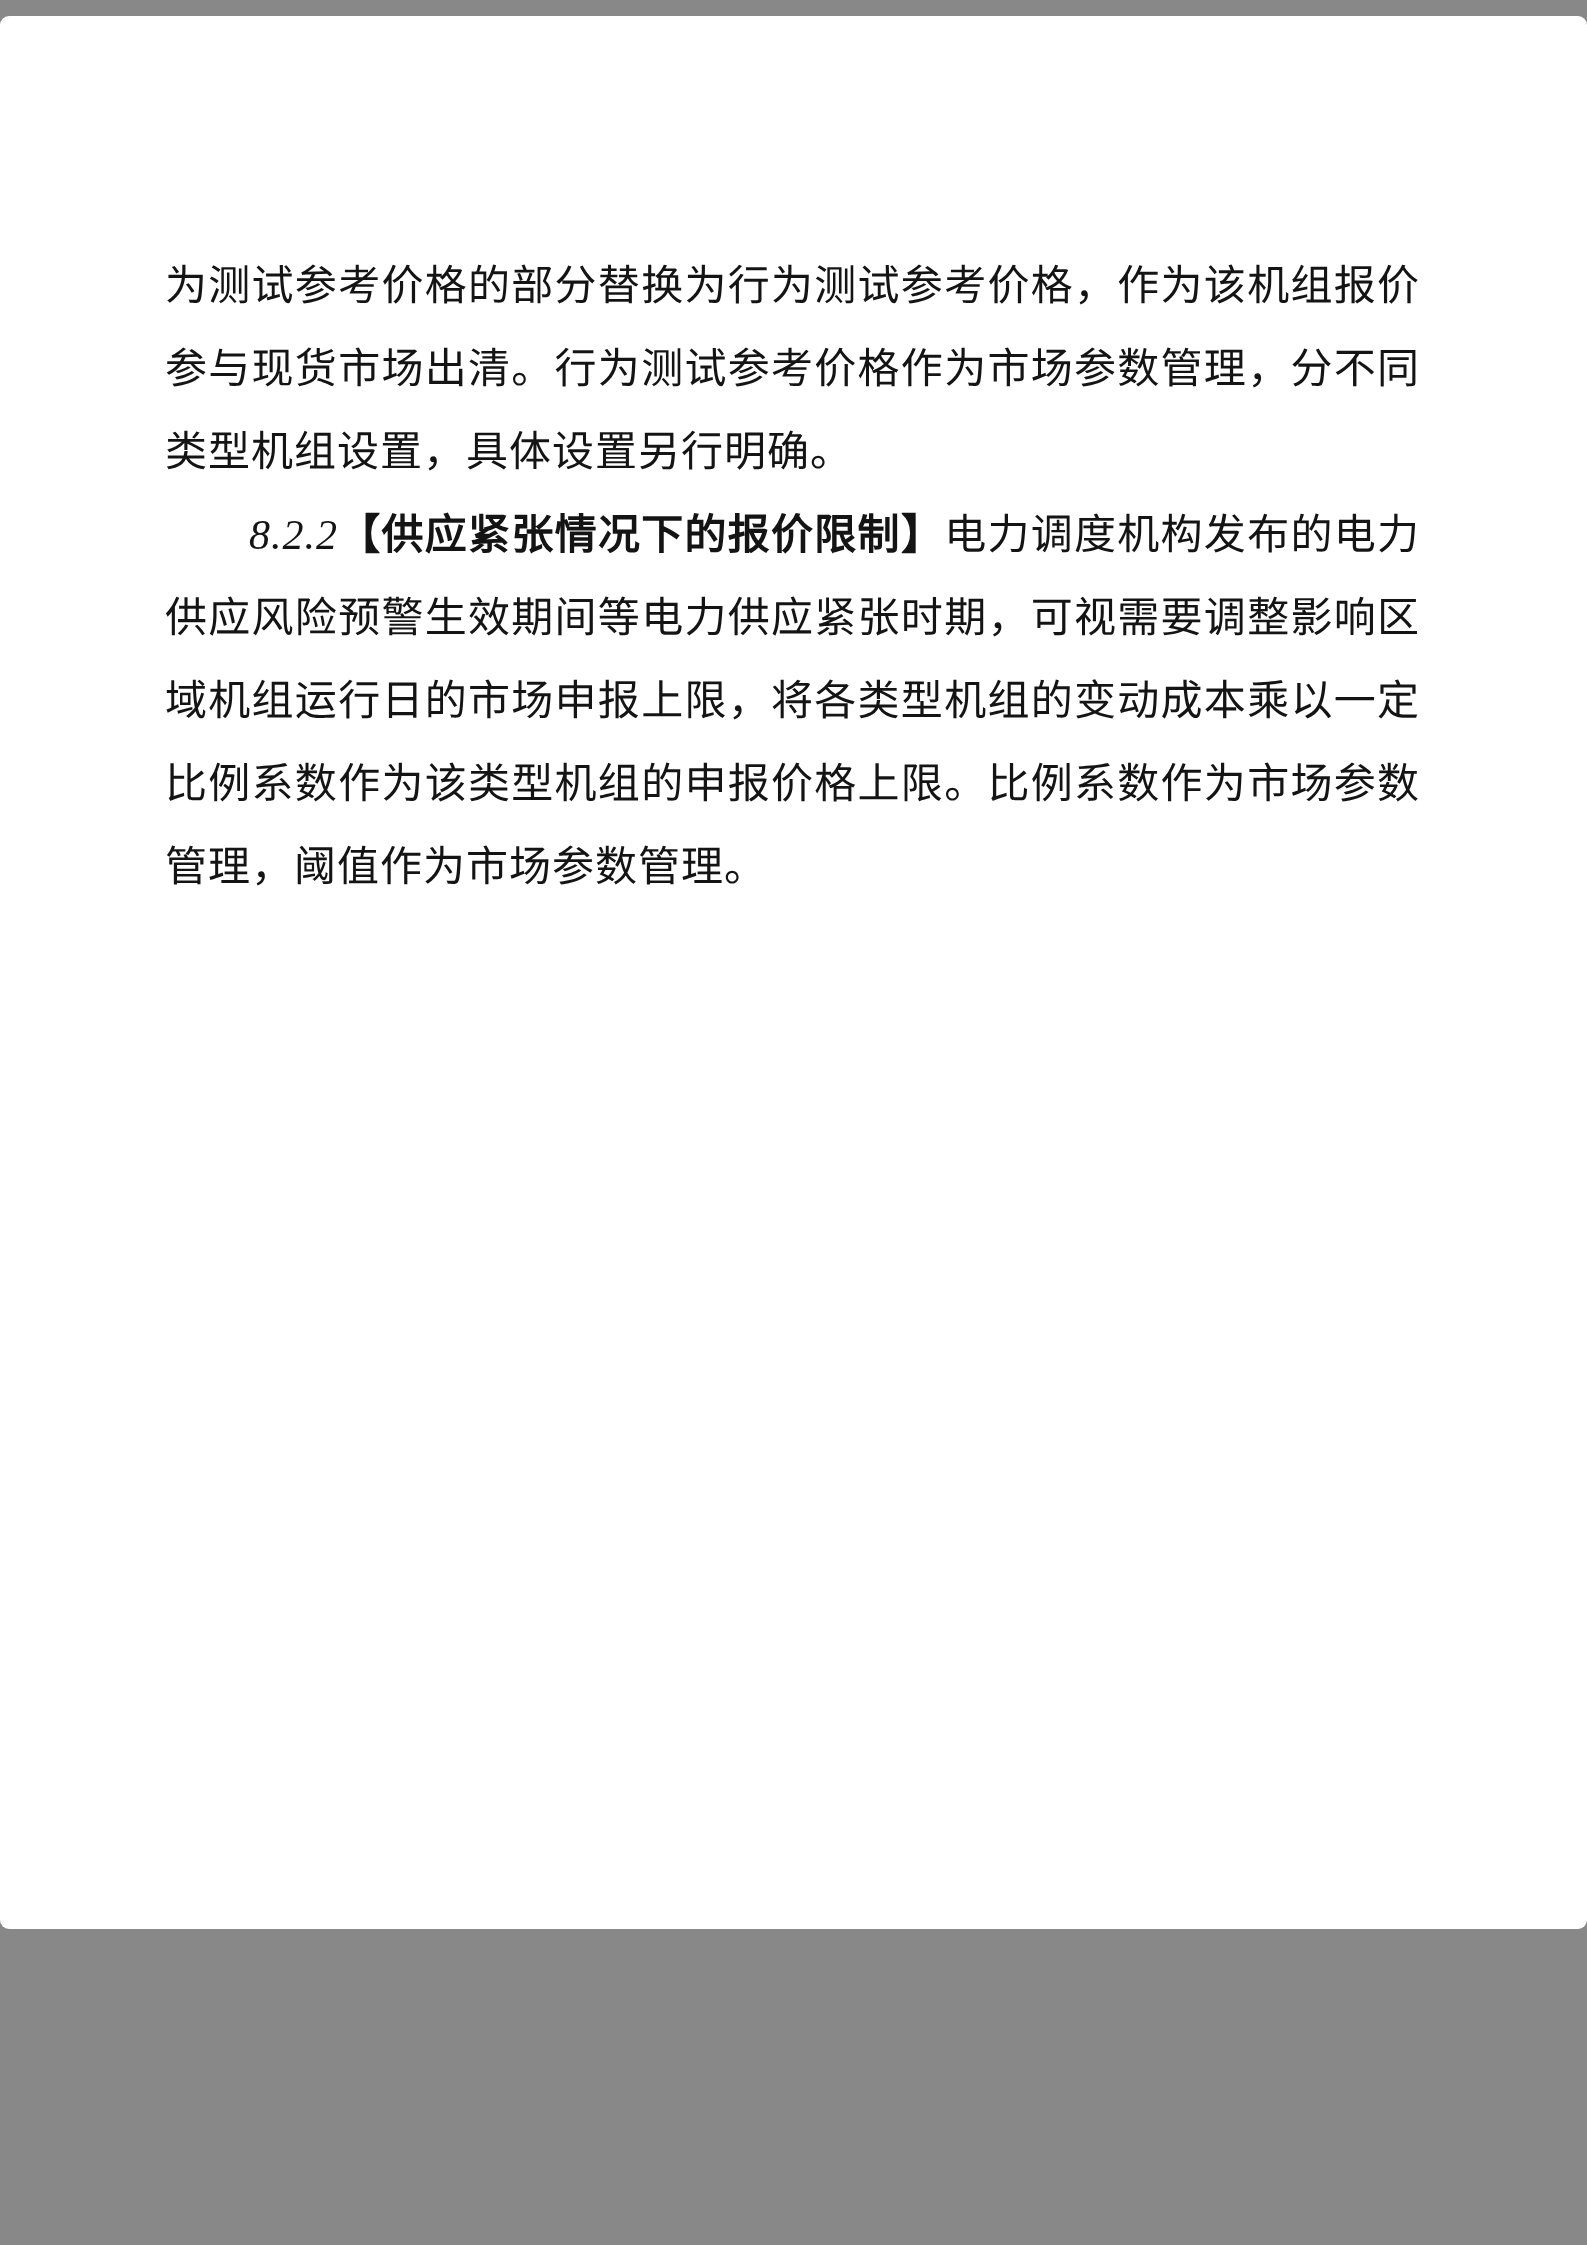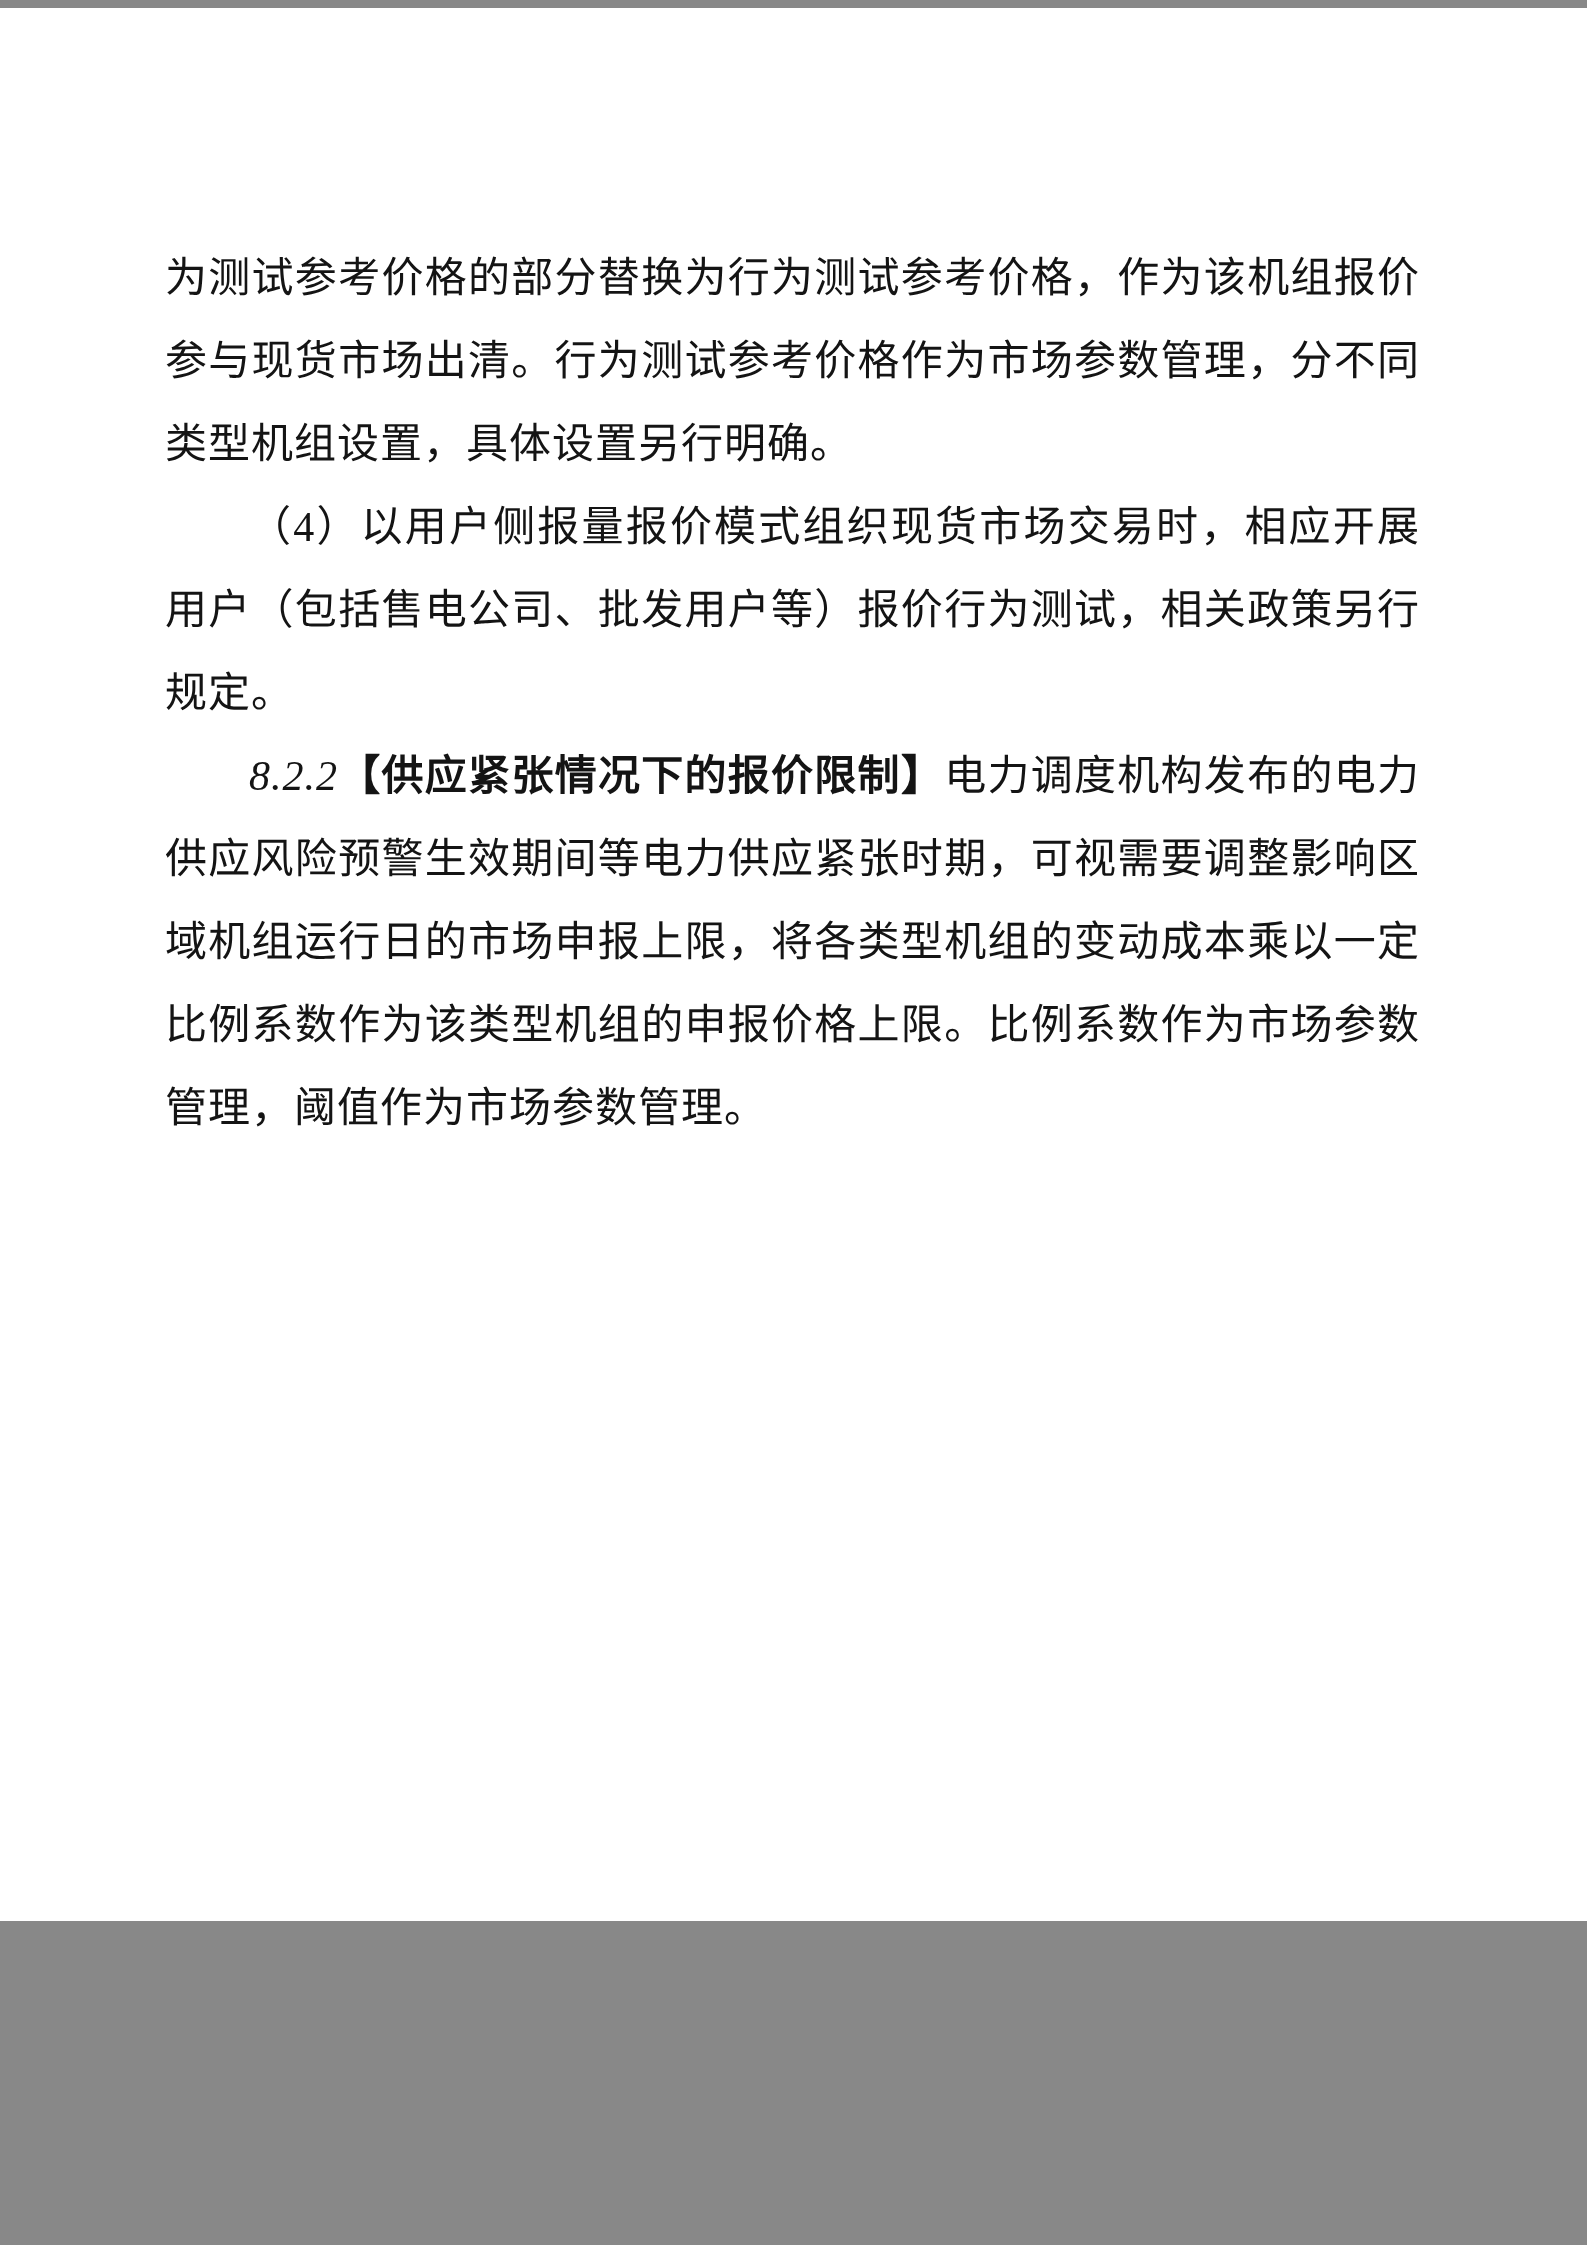--- a/index.html
+++ b/index.html
@@ -4,25 +4,26 @@
 <style>
   html, body {
     margin: 0;
     padding: 0;
     background: #888;
   }
   .page {
     position: relative;
     width: 1587px;
     height: 1913px;
-    margin: 8px auto;
+    margin: 16px auto;
     background: #ffffff;
     color: #141414;
     font-family: "Liberation Serif", serif;
     overflow: hidden;
+    border-radius: 9px;
   }
   .content {
     position: absolute;
     left: 165px;
     right: 167px;
     top: 229px;
     font-size: 42px;
     line-height: 83px;
     letter-spacing: 1px;
     text-align: justify;
@@ -56,21 +57,20 @@
 <body>
 
 <div class="page">
 
   <div class="content">
 
     <p><span>为测试参考价格的部分替换为行为测试参考价格，作为该机组报价参与现货市场出清。行为测试参考价格作为市场参数管理，分不同类型机组设置，具体设置另行明确。</span></p>
 
 
 
-    <p class="indented"><span>（4）以用户侧报量报价模式组织现货市场交易时，相应开展用户（包括售电公司、批发用户等）报价行为测试，相关政策另行规定。</span></p>
 
     <p class="indented"><span class="section-number">8.2.2</span><span class="section-tag">【供应紧张情况下的报价限制】</span><span>电力调度机构发布的电力供应风险预警生效期间等电力供应紧张时期，可视需要调整影响区域机组运行日的市场申报上限，将各类型机组的变动成本乘以一定比例系数作为该类型机组的申报价格上限。比例系数作为市场参数管理，阈值作为市场参数管理。</span></p>
 
 
   </div>
 
   <div class="page-footer">— 17 —</div>
 
 </div>
 

